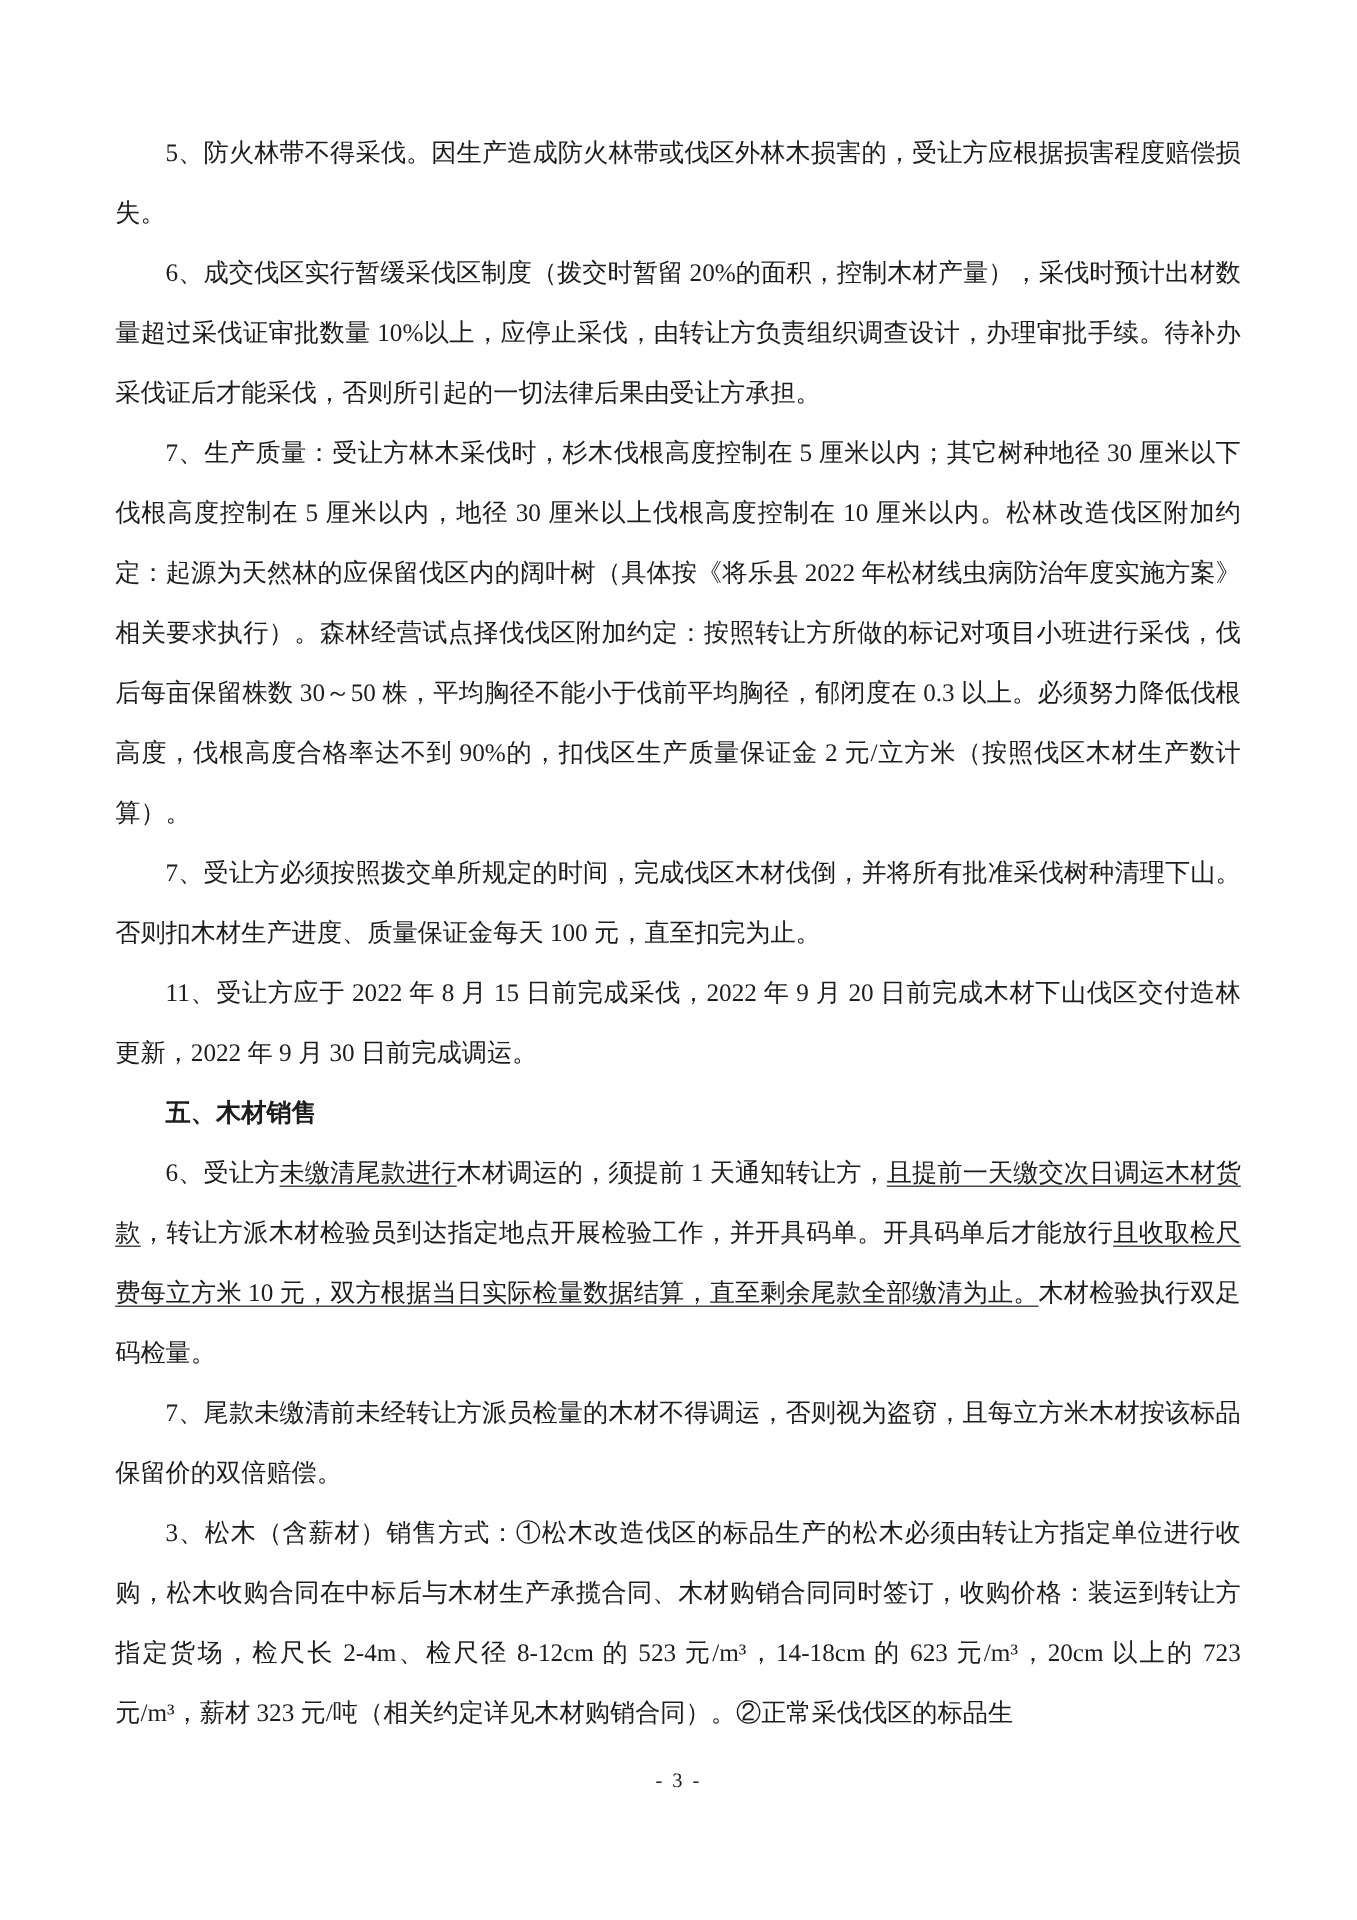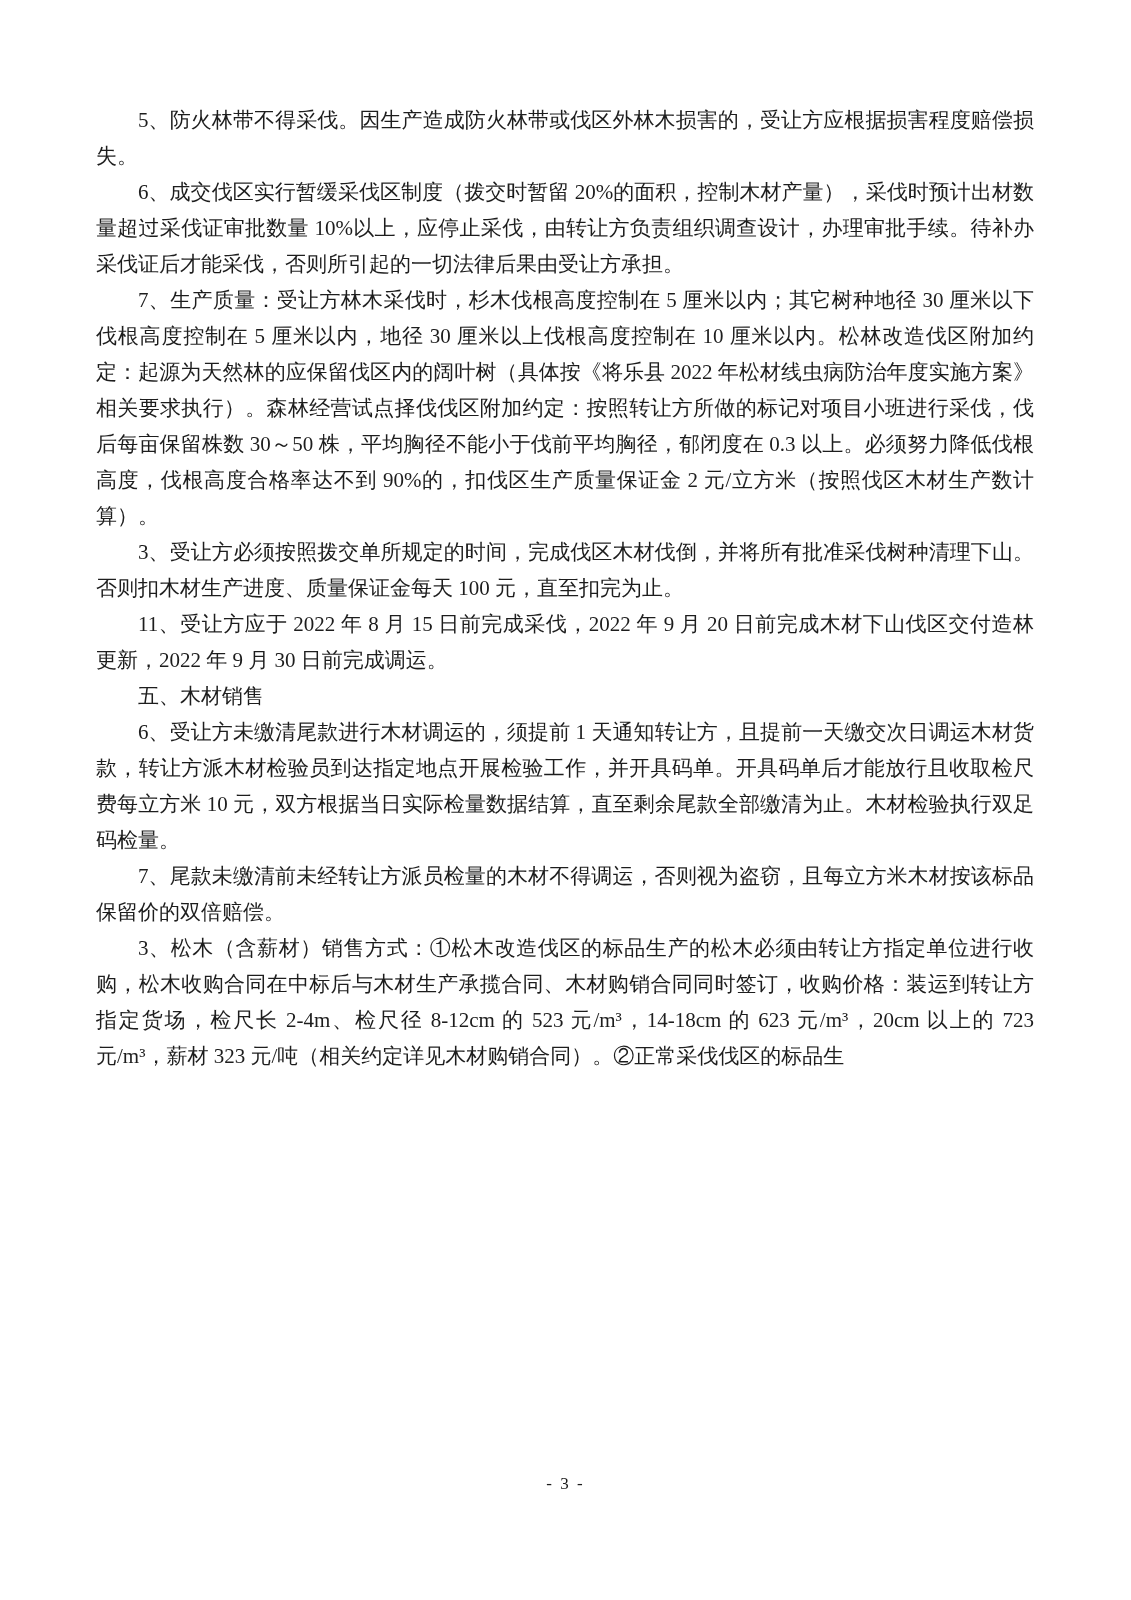--- a/index.html
+++ b/index.html
@@ -15,32 +15,33 @@
     overflow: hidden;
     font-family: "Liberation Serif", "DejaVu Serif", serif;
     color: #1d1d1d;
   }
   .content {
     position: absolute;
     left: 96px;
     top: 102px;
     width: 938px;
     font-size: 21px;
-    line-height: 36px;
+    line-height: 50px;
     text-align: justify;
   }
   .para {
     margin: 0;
     text-indent: 2em;
   }
   .heading {
-    font-weight: 400;
+    font-weight: 700;
   }
   .run { text-decoration: none; }
   .u {
+    text-decoration: underline;
     text-decoration-thickness: 1px;
     text-underline-offset: 4px;
   }
   .footer {
     position: absolute;
     left: 0;
     top: 1474px;
     width: 100%;
     text-align: center;
     font-size: 17px;
@@ -55,21 +56,21 @@
 
   <main class="content">
 
     <p class="para"><span class="run">5、防火林带不得采伐。因生产造成防火林带或伐区外林木损害的，受让方应根据损害程度赔偿损失。</span></p>
 
     <p class="para"><span class="run">6、成交伐区实行暂缓采伐区制度（拨交时暂留 20%的面积，控制木材产量），采伐时预计出材数量超过采伐证审批数量 10%以上，应停止采伐，由转让方负责组织调查设计，办理审批手续。待补办采伐证后才能采伐，否则所引起的一切法律后果由受让方承担。</span></p>
 
     <p class="para"><span class="run">7、生产质量：受让方林木采伐时，杉木伐根高度控制在 5 厘米以内；其它树种地径 30 厘米以下伐根高度控制在 5 厘米以内，地径 30 厘米以上伐根高度控制在 10 厘米以内。松林改造伐区附加约定：起源为天然林的应保留伐区内的阔叶树（具体按《将乐县 2022 年松材线虫病防治年度实施方案》相关要求执行）。森林经营试点择伐伐区附加约定：按照转让方所做的标记对项目小班进行采伐，伐后每亩保留株数 30～50 株，平均胸径不能小于伐前平均胸径，郁闭度在 0.3 以上。必须努力降低伐根高度，伐根高度合格率达不到 90%的，扣伐区生产质量保证金 2 元/立方米（按照伐区木材生产数计算）。</span></p>
 
 
-    <p class="para"><span class="run">3、受让方必须按照拨交单所规定的时间，完成伐区木材伐倒，并将所有批准采伐树种清理下山。否则扣木材生产进度、质量保证金每天 100 元，直至扣完为止。</span></p>
+    <p class="para"><span class="run">7、受让方必须按照拨交单所规定的时间，完成伐区木材伐倒，并将所有批准采伐树种清理下山。否则扣木材生产进度、质量保证金每天 100 元，直至扣完为止。</span></p>
 
 
     <p class="para"><span class="run">11、受让方应于 2022 年 8 月 15 日前完成采伐，2022 年 9 月 20 日前完成木材下山伐区交付造林更新，2022 年 9 月 30 日前完成调运。</span></p>
 
     <p class="para heading"><span class="run">五、木材销售</span></p>
 
     <p class="para"><span class="run">6、受让方</span><span class="run u">未缴清尾款进行</span><span class="run">木材调运的，须提前 1 天通知转让方，</span><span class="run u">且提前一天缴交次日调运木材货款</span><span class="run">，转让方派木材检验员到达指定地点开展检验工作，并开具码单。开具码单后才能放行</span><span class="run u">且收取检尺费每立方米 10 元，双方根据当日实际检量数据结算，直至剩余尾款全部缴清为止。</span><span class="run">木材检验执行双足码检量。</span></p>
 
     <p class="para"><span class="run">7、尾款未缴清前未经转让方派员检量的木材不得调运，否则视为盗窃，且每立方米木材按该标品保留价的双倍赔偿。</span></p>
 

